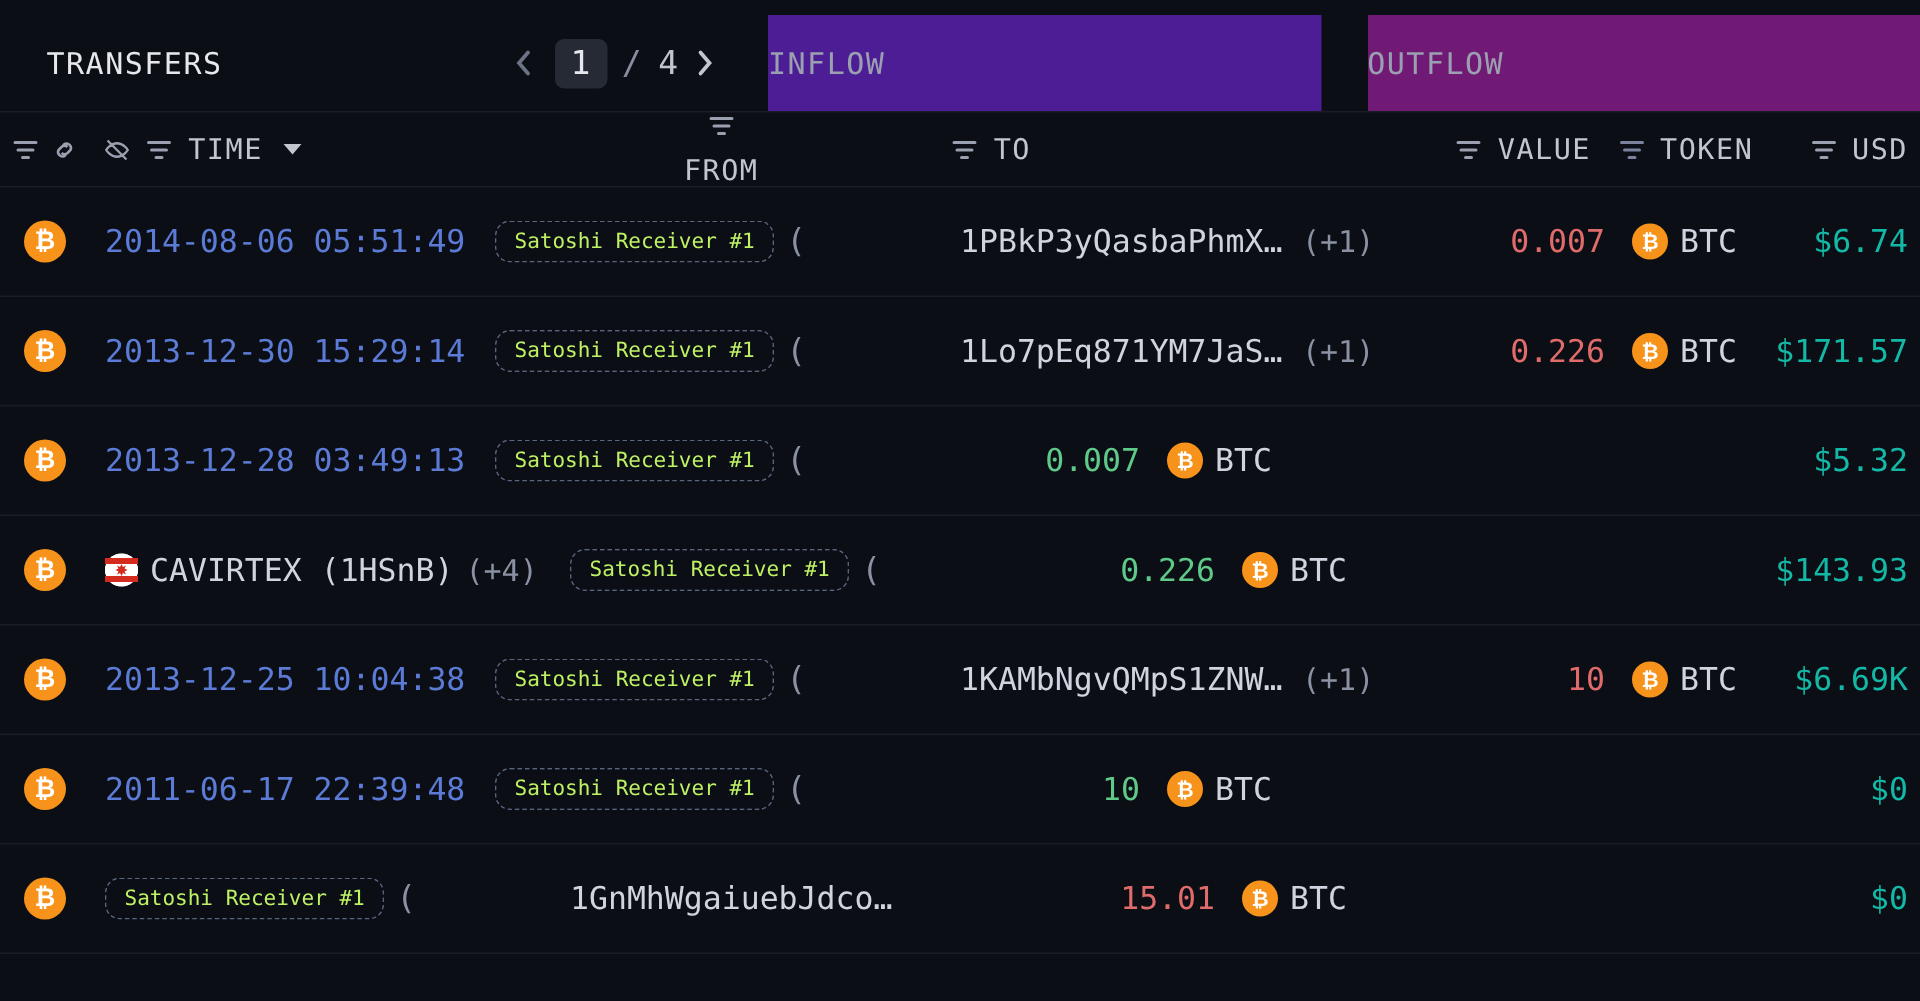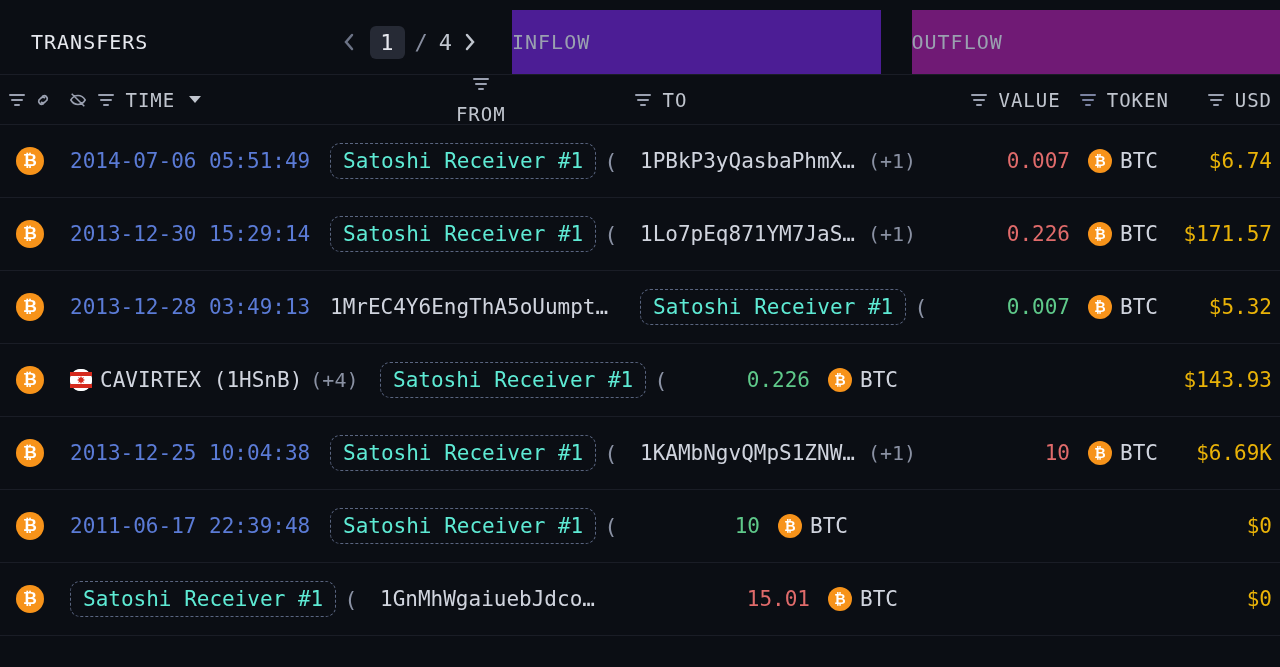--- a/index.html
+++ b/index.html
@@ -87,28 +87,28 @@
   color: #fff; font-weight: bold; font-size: 17px;
   font-family: sans-serif;
 }
 .c-time { width: 260px; color: #5b7bd6; font-size: 21px; }
 .c-from { width: 310px; display: flex; align-items: center; gap: 8px; overflow: hidden; }
 .c-to { width: 335px; display: flex; align-items: center; gap: 8px; overflow: hidden; }
 .c-value { width: 95px; text-align: right; font-size: 21px; }
 .v-neg { color: #e06b6b; }
 .v-pos { color: #5fc98a; }
 .c-token { width: 106px; display: flex; align-items: center; gap: 8px; padding-left: 18px; font-size: 21px; color: #d0d4de; }
-.c-usd { flex: 1; text-align: right; color: #eab308; font-size: 21px; padding-right: 0; }
+.c-usd { flex: 1; text-align: right; color: #14b8a6; font-size: 21px; padding-right: 0; }
 
 .chip {
   border: 1.5px dashed #5a6580;
   border-radius: 10px;
   padding: 5px 12px;
-  color: #5eead4;
-  font-size: 21px;
+  color: #bef264;
+  font-size: 14px;
   white-space: nowrap;
 }
 .paren { color: #8a91a3; font-size: 22px; }
 .addr {
   color: #d0d4de; font-size: 21px;
   white-space: nowrap; overflow: hidden; text-overflow: ellipsis;
   max-width: 220px;
 }
 .plus { color: #8a91a3; font-size: 20px; }
 .flag {
@@ -216,21 +216,21 @@
     </span>
     <span>USD</span>
   </div>
 </div>
 
 <div class="rows" id="rows">
     <div class="row">
       <div class="c-icon">
         <div class="btc-circle">₿</div>
       </div>
-      <div class="c-time">2014-07-06 05:51:49</div>
+      <div class="c-time">2014-08-06 05:51:49</div>
       <div class="c-from">
         <span class="chip">Satoshi Receiver #1</span>
         <span class="paren">(</span>
       </div>
       <div class="c-to">
         <span class="addr">1PBkP3yQasbaPhmXy…</span>
         <span class="plus">(+1)</span>
       </div>
       <div class="c-value v-neg">0.007</div>
       <div class="c-token">
@@ -257,23 +257,20 @@
         <div class="btc-circle" style="width: 24px; height: 24px; font-size: 14px;">₿</div>
         <span>BTC</span>
       </div>
       <div class="c-usd">$171.57</div>
     </div>
     <div class="row">
       <div class="c-icon">
         <div class="btc-circle">₿</div>
       </div>
       <div class="c-time">2013-12-28 03:49:13</div>
-      <div class="c-from">
-        <span class="addr" style="max-width: 290px;">1MrEC4Y6EngThA5oUumpt…</span>
-      </div>
       <div class="c-to">
         <span class="chip">Satoshi Receiver #1</span>
         <span class="paren">(</span>
       </div>
       <div class="c-value v-pos">0.007</div>
       <div class="c-token">
         <div class="btc-circle" style="width: 24px; height: 24px; font-size: 14px;">₿</div>
         <span>BTC</span>
       </div>
       <div class="c-usd">$5.32</div>

